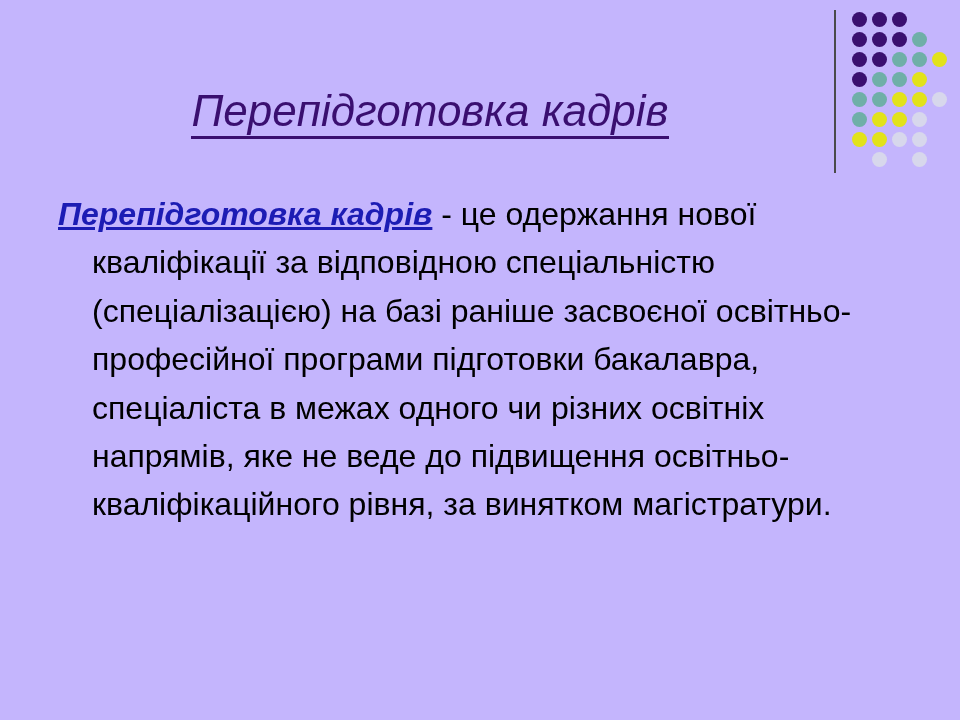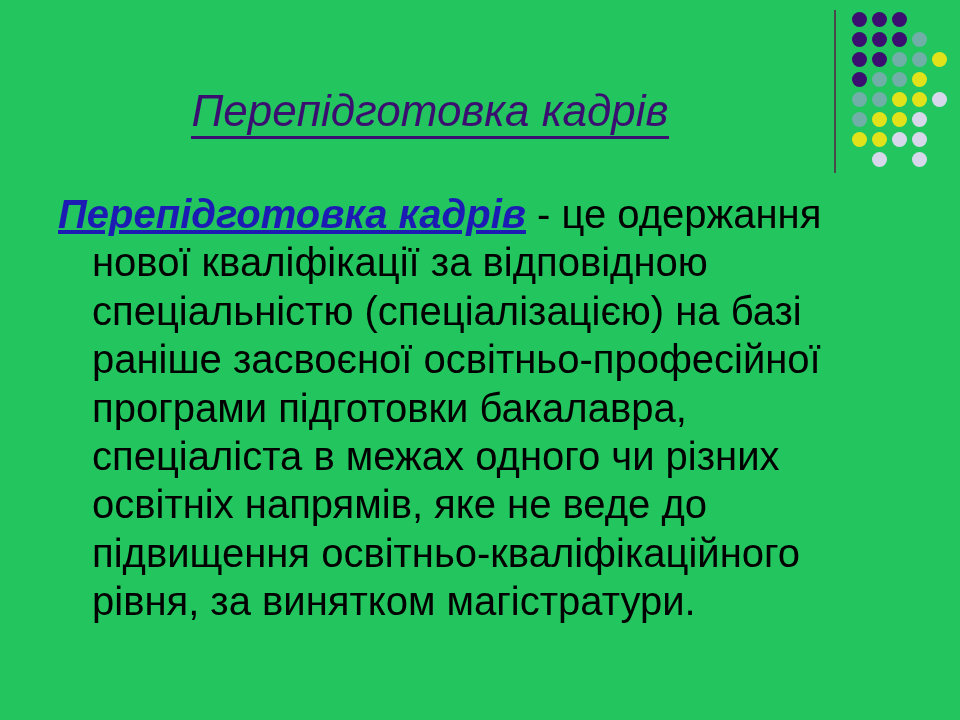--- a/index.html
+++ b/index.html
@@ -80,42 +80,42 @@
     position: absolute;
     left: 58px;
     top: 190px;
     width: 820px;
   }
   #body-paragraph {
     margin: 0;
     padding: 0;
     color: #000000;
     font-family: "Liberation Sans", "DejaVu Sans", sans-serif;
-    font-size: 40px;
+    font-size: 32px;
     line-height: 48.4px;
     text-indent: 0px;
     padding-left: 34px;
     text-indent: -34px;
     word-spacing: 0px;
   }
   #lead-term {
     color: #1C1CB4;
     font-weight: bold;
     font-style: italic;
     text-decoration: underline;
     text-underline-offset: 2px;
   }
   #body-rest {
     color: #000000;
   }
 </style>
 </head>
 <body>
 
-<div id="slide" style="background: #22c55e;">
+<div id="slide" style="background: #c4b5fd;">
 
   <div id="logo-area">
     <div id="logo-divider" style="background: rgb(74, 74, 74);"></div>
     <div id="dot-matrix">
         <div class="dot" style="left: 0px; top: 0px; width: 15px; height: 15px; background: rgb(58, 15, 112);"></div>
         <div class="dot" style="left: 20px; top: 0px; width: 15px; height: 15px; background: rgb(58, 15, 112);"></div>
         <div class="dot" style="left: 40px; top: 0px; width: 15px; height: 15px; background: rgb(58, 15, 112);"></div>
         <div class="dot" style="left: 0px; top: 20px; width: 15px; height: 15px; background: rgb(58, 15, 112);"></div>
         <div class="dot" style="left: 20px; top: 20px; width: 15px; height: 15px; background: rgb(58, 15, 112);"></div>
         <div class="dot" style="left: 40px; top: 20px; width: 15px; height: 15px; background: rgb(58, 15, 112);"></div>

